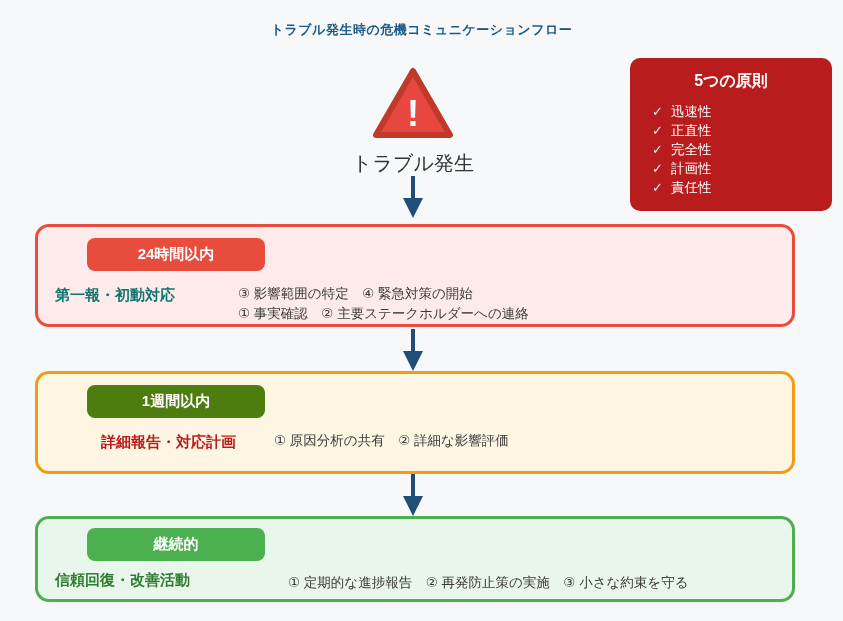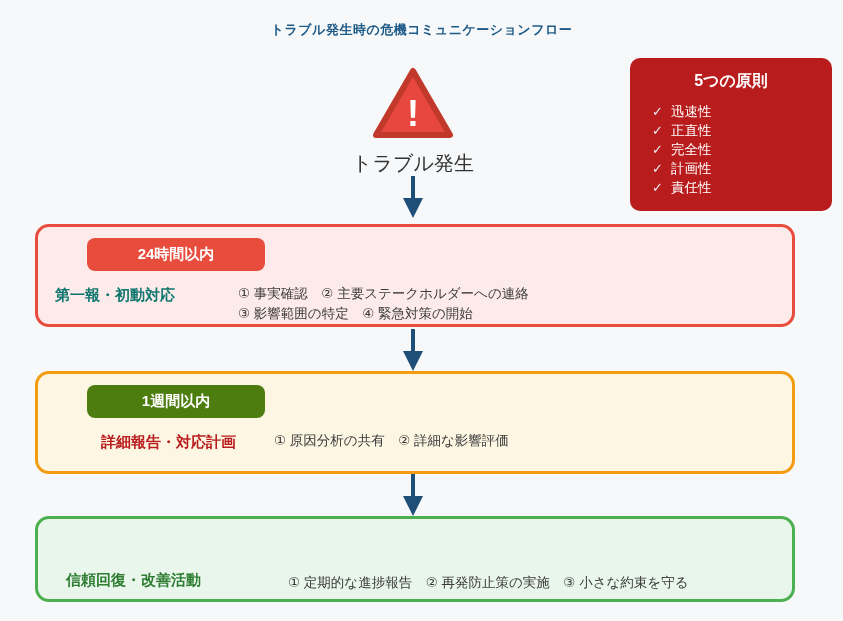--- a/index.html
+++ b/index.html
@@ -56,21 +56,21 @@
     text-align: center; padding: 7px 0; border-radius: 8px;
     color: #ffffff; font-weight: bold; font-size: 15px; box-sizing: border-box; margin-left: 39px;
   }
   .stage-red .badge    { background: #e74c3c; }
   .stage-orange .badge { background: #4d7c0f; }
   .stage-green .badge  { background: #4caf50; top: 9px; }
 
   .stage-title { position: absolute; left: 17px; top: 59px; font-size: 15px; font-weight: bold; }
   .stage-red .stage-title    { color: #0f766e; }
   .stage-orange .stage-title { color: #b91c1c; padding-left: 46px; }
-  .stage-green .stage-title  { color: #2e7d32; top: 52px; margin-left: 11px; }
+  .stage-green .stage-title  { color: #2e7d32; top: 52px; }
 
   .stage-items { position: absolute; font-size: 13.5px; color: #3a3a3a; line-height: 20px; white-space: nowrap; }
   .stage-red .stage-items    { left: 200px; top: 57px; }
   .stage-orange .stage-items { left: 236px; top: 57px; }
   .stage-green .stage-items  { left: 250px; top: 54px; }
 </style>
 </head>
 <body>
 
 <div class="page">
@@ -119,33 +119,34 @@
         <span class="check">✓</span>
         <span>責任性</span>
       </li>
     </ul>
   </aside>
 
   <section class="stage stage-red">
     <div class="badge">24時間以内</div>
     <div class="stage-title">第一報・初動対応</div>
     <div class="stage-items">
+      <div>③ 影響範囲の特定　④ 緊急対策の開始</div>
       <div>① 事実確認　② 主要ステークホルダーへの連絡</div>
-      <div>③ 影響範囲の特定　④ 緊急対策の開始</div>
     </div>
   </section>
 
   <section class="stage stage-orange">
     <div class="badge">1週間以内</div>
     <div class="stage-title">詳細報告・対応計画</div>
     <div class="stage-items">
       <div>① 原因分析の共有　② 詳細な影響評価</div>
     </div>
   </section>
 
   <section class="stage stage-green">
+    <div class="badge">継続的</div>
     <div class="stage-title">信頼回復・改善活動</div>
     <div class="stage-items">
       <div>① 定期的な進捗報告　② 再発防止策の実施　③ 小さな約束を守る</div>
     </div>
   </section>
 
 </div>
 
 </body></html>

